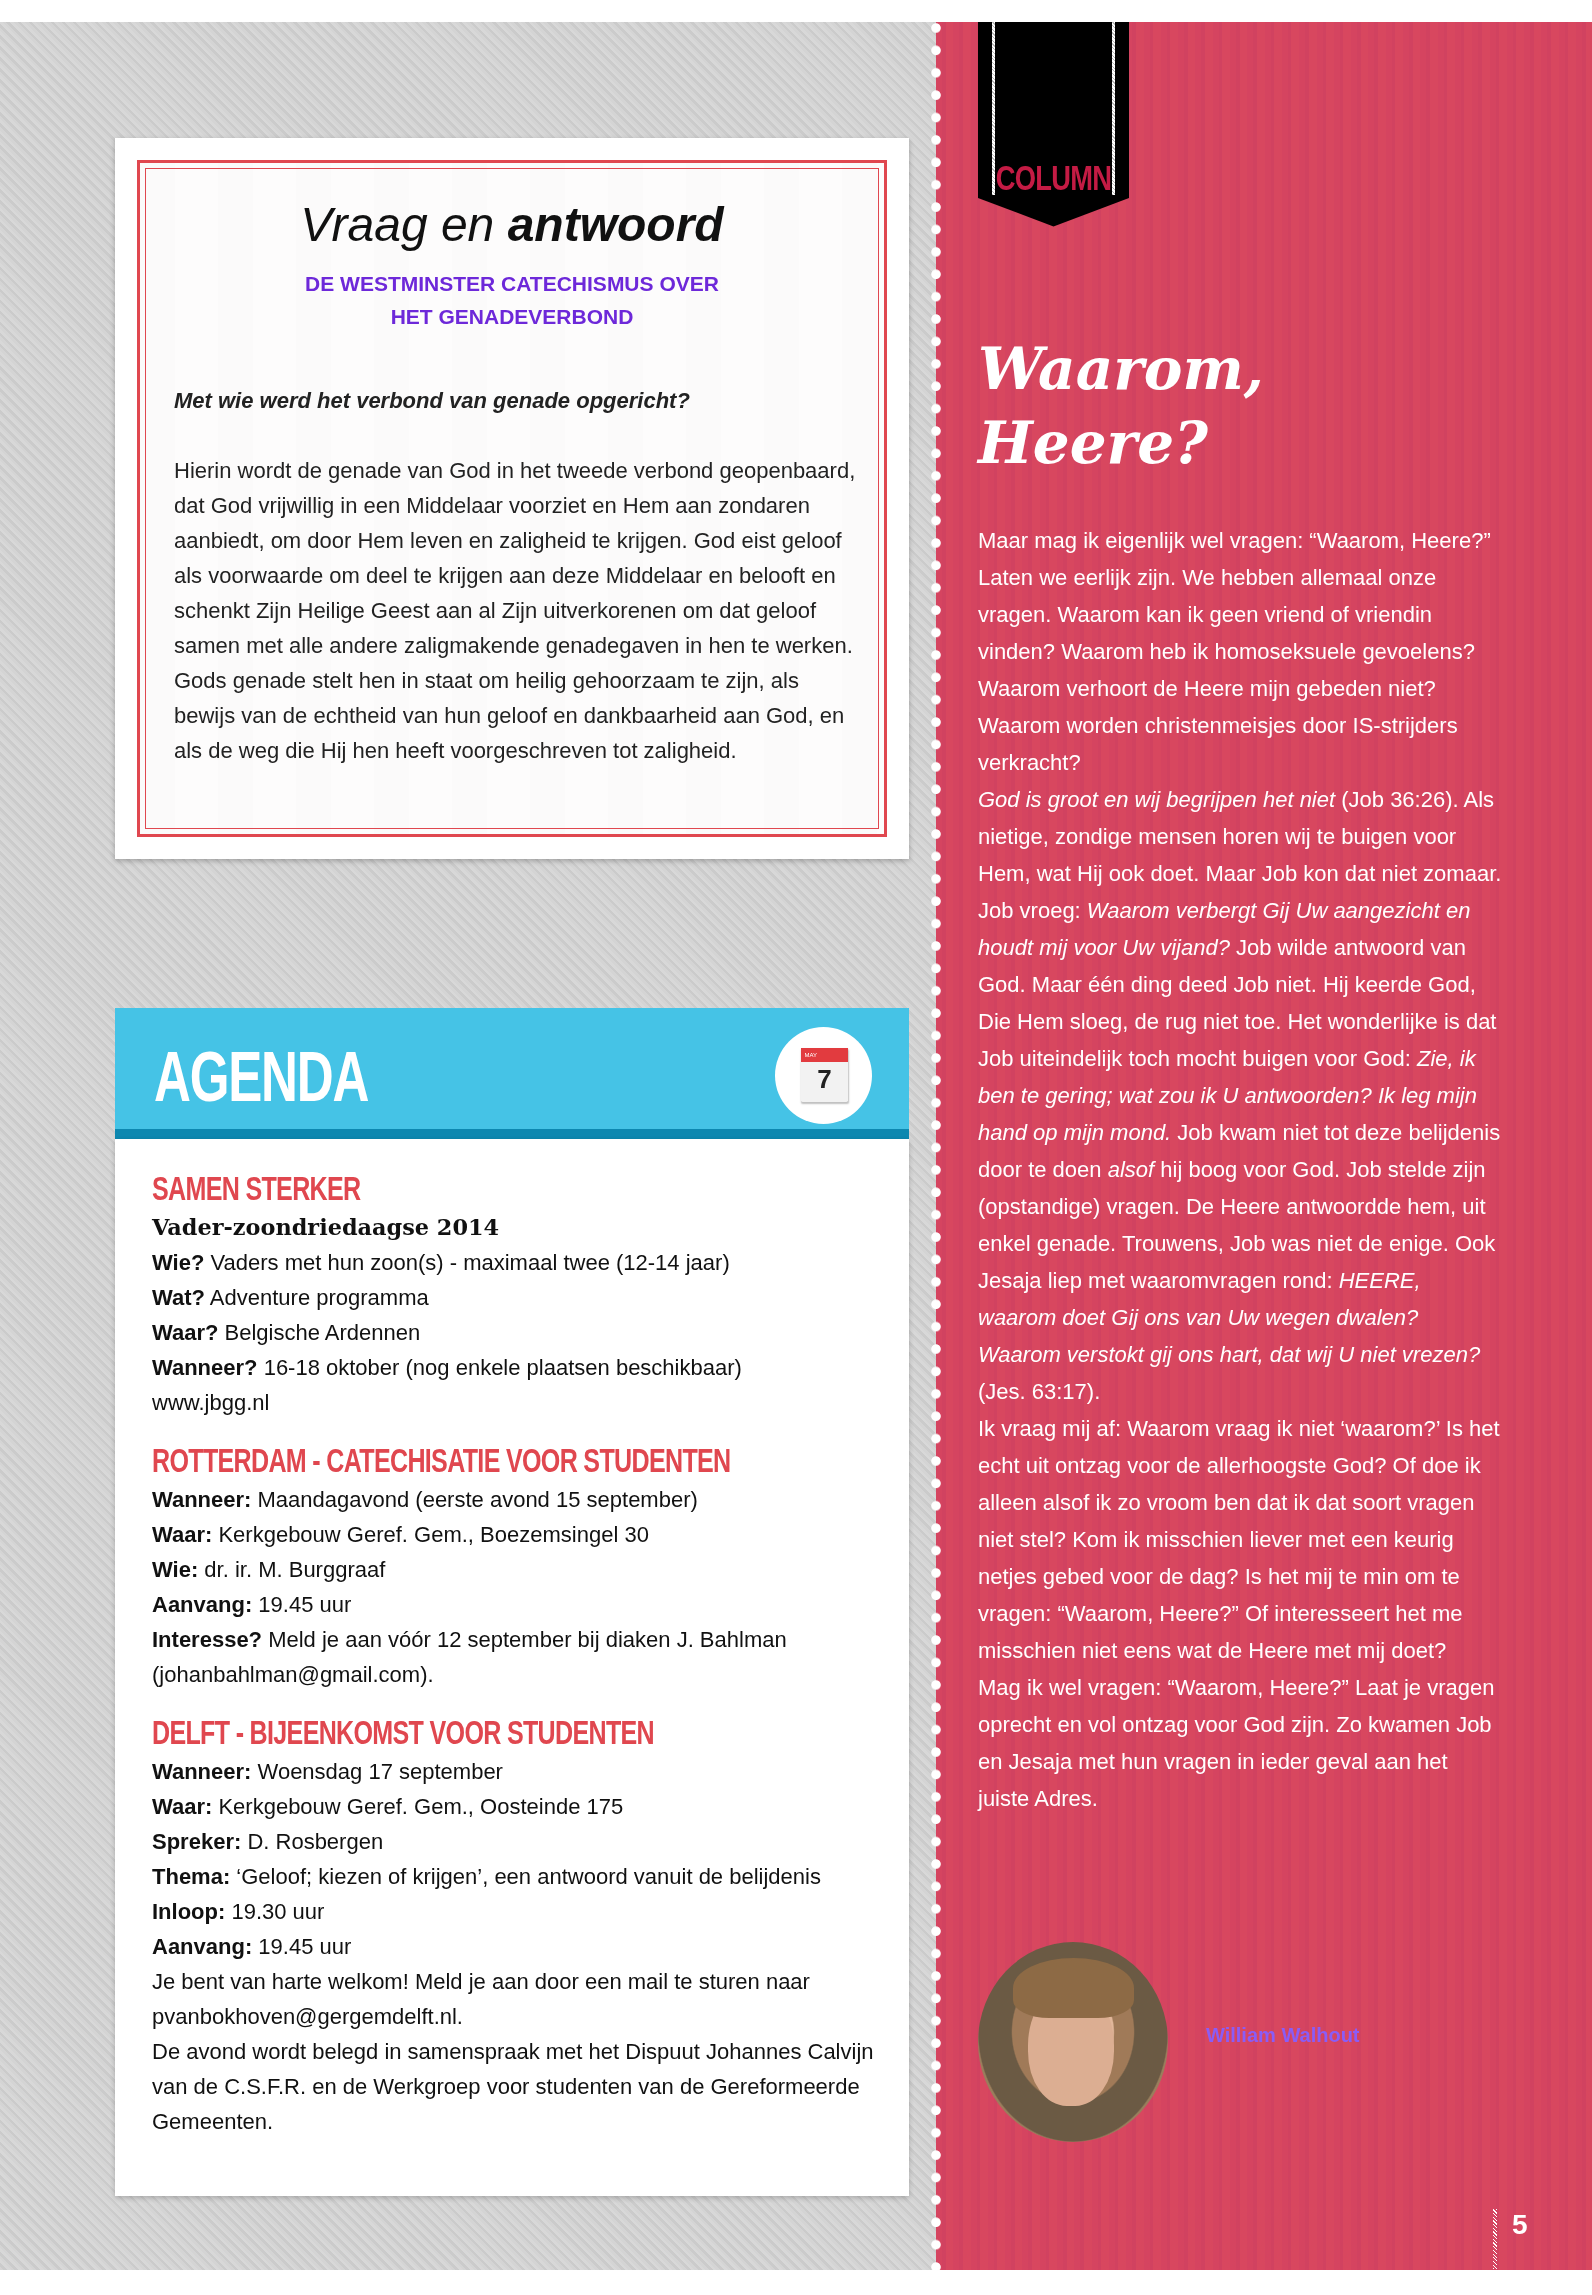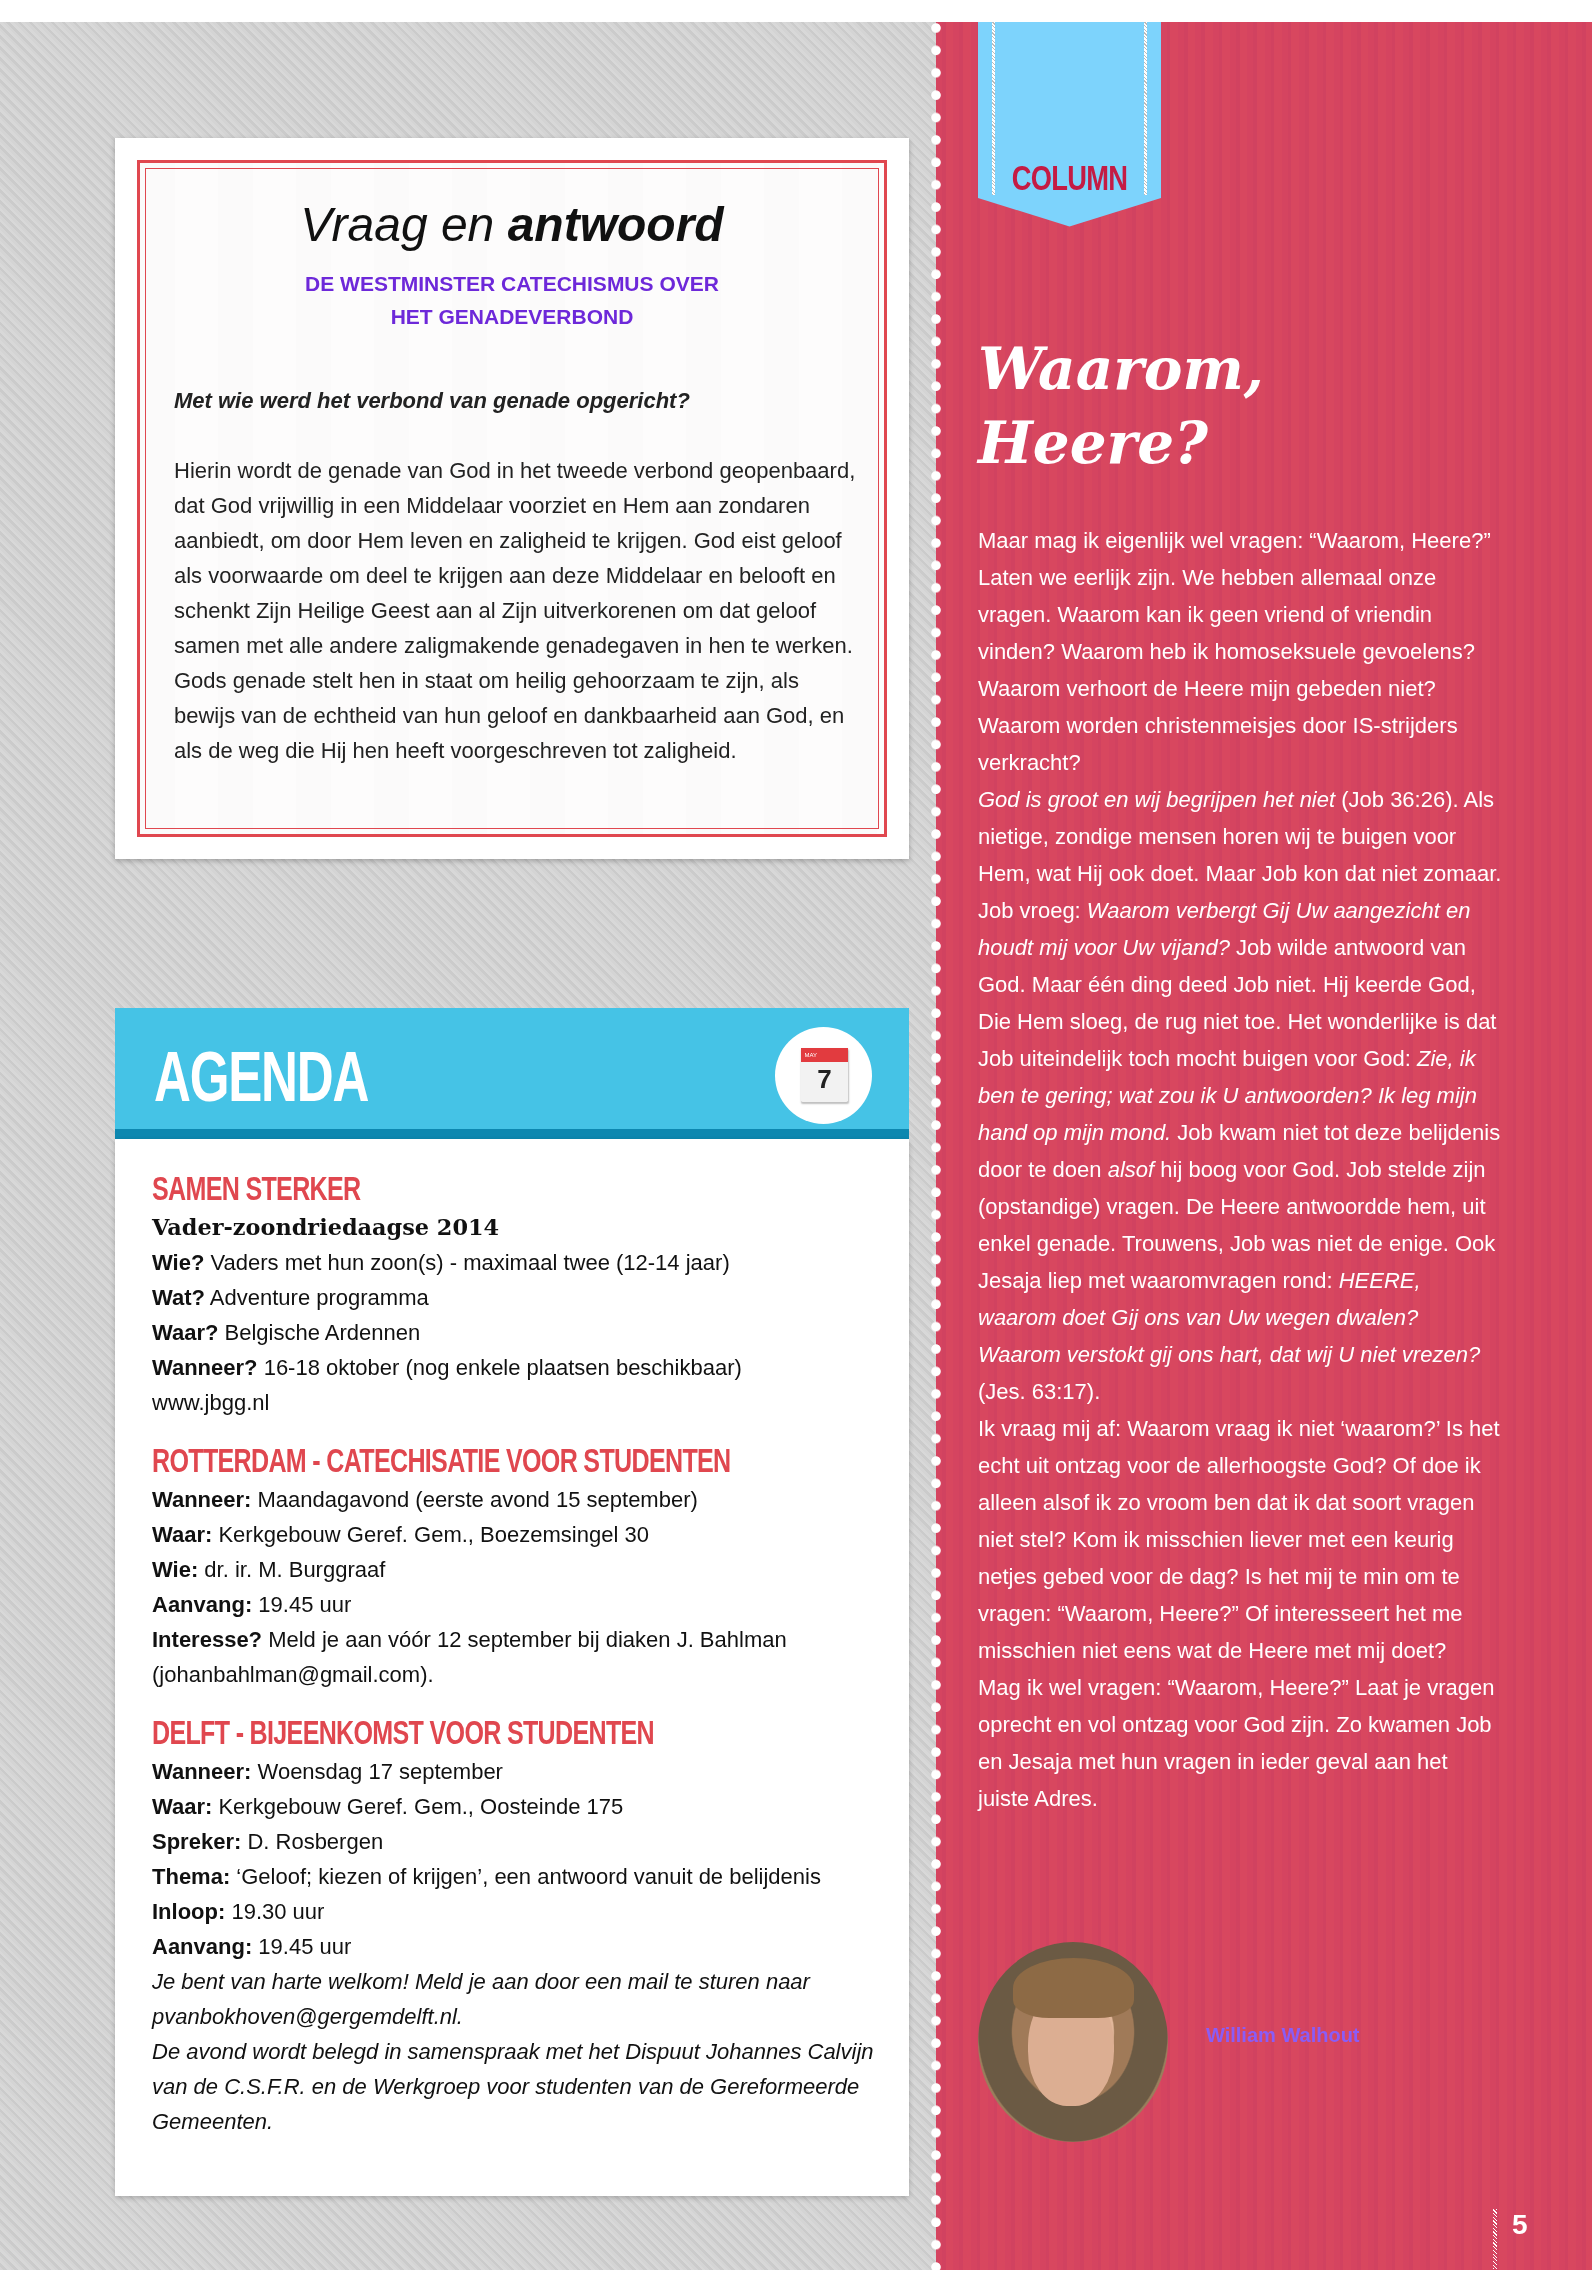--- a/index.html
+++ b/index.html
@@ -8,21 +8,21 @@
     background:
       radial-gradient(circle at 20% 30%, rgba(255,255,255,.35) 0 35px, transparent 35px),
       radial-gradient(circle at 70% 60%, rgba(255,255,255,.25) 0 52px, transparent 53px),
       repeating-linear-gradient(45deg,#d4d4d4 0 2.6px,#cbcbcb 2.6px 5.2px,#d8d8d8 5.2px 7.8px);
   }
   .page-right{position:absolute;left:936px;top:21.6px;width:656px;height:2248px;
     background:repeating-linear-gradient(90deg,#d54460 0 6px,#d14260 6px 9.5px,#d8475f 9.5px 17.3px);}
   .perf{position:absolute;left:930px;top:21.6px;width:12px;height:2248px;
     background:radial-gradient(circle at 6px 6px,#ffffff 4.3px,transparent 5.2px) 0 0/12px 22.4px repeat-y;}
   
-  .banner{position:absolute;left:978px;top:21.6px;width:183px;height:205px;background:#7dd3fc;
+  .banner{position:absolute;left:978px;top:21.6px;width:151px;height:205px;background:#000000;
     clip-path:polygon(0 0,100% 0,100% 86%,50% 100%,0 86%);}
   .banner .stitch{position:absolute;top:0;width:2.6px;height:173px;
     background:repeating-linear-gradient(45deg,#bbb 0 0.9px,#fff 0.9px 2.6px);}
   .banner .stitch.l{left:14px}.banner .stitch.r{right:14px}
   .banner .label{position:absolute;top:136px;left:0;width:100%;text-align:center;color:#c41b44;
     font-family:"Liberation Sans",sans-serif;font-weight:bold;font-size:35px;letter-spacing:-0.9px;transform:scaleX(.78);}
   
   .col-title{position:absolute;left:978px;top:332px;color:#ffffff;font-family:"DejaVu Serif",serif;
     font-style:italic;font-weight:bold;font-size:58px;line-height:74px;}
   .col-body{position:absolute;left:978px;top:522px;width:526px;color:#fff;font-size:22px;line-height:37px;
@@ -57,21 +57,21 @@
   .cal{position:absolute;left:775px;top:1027px;width:97px;height:97px;border-radius:50%;background:#fff;}
   .cal .pg{position:absolute;left:26px;top:21px;width:47px;height:54px;background:#f2f2f2;border-radius:1.7px;box-shadow:0.9px 1.7px 1.7px rgba(0,0,0,.25);}
   .cal .top{position:absolute;left:0;top:0;width:47px;height:14px;background:#e23b3f;color:#fff;font-size:6px;text-align:left;padding-left:3.5px;box-sizing:border-box;line-height:14px;}
   .cal .num{position:absolute;left:0;top:15.5px;width:47px;text-align:center;font-weight:bold;font-size:26px;color:#222;}
   .agenda-body{position:absolute;left:115px;top:1139px;width:794px;height:1057px;background:#fff;box-shadow:0 1.7px 5.2px rgba(0,0,0,.2);}
   .events{position:absolute;left:152px;top:1167px;width:725px;font-size:22px;line-height:35px;color:#111;}
   .ev{margin-bottom:19px;}
   .ev h3{margin:0;color:#e0474f;font-size:33px;line-height:43px;font-weight:bold;letter-spacing:-0.9px;transform:scaleX(.76);transform-origin:left;white-space:nowrap;}
   .ev .subtitle{font-family:"DejaVu Serif",serif;font-weight:bold;font-size:22.4px;line-height:35px;}
   .ev .row b{font-weight:bold;}
-  .ev .it{font-style:italic;}
+  .ev .it{}
 </style>
 </head>
 <body>
 
 <div class="page-left"></div>
 <div class="page-right"></div>
 <div class="perf"></div>
 
 <div class="qa-card">
   <div class="qa-frame"></div>

